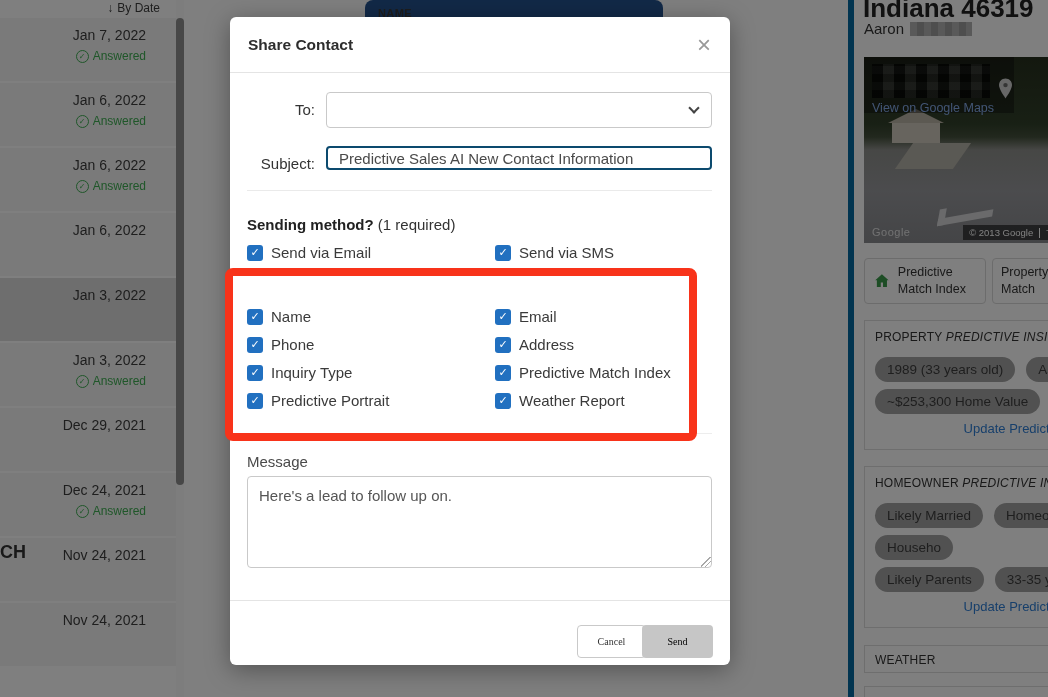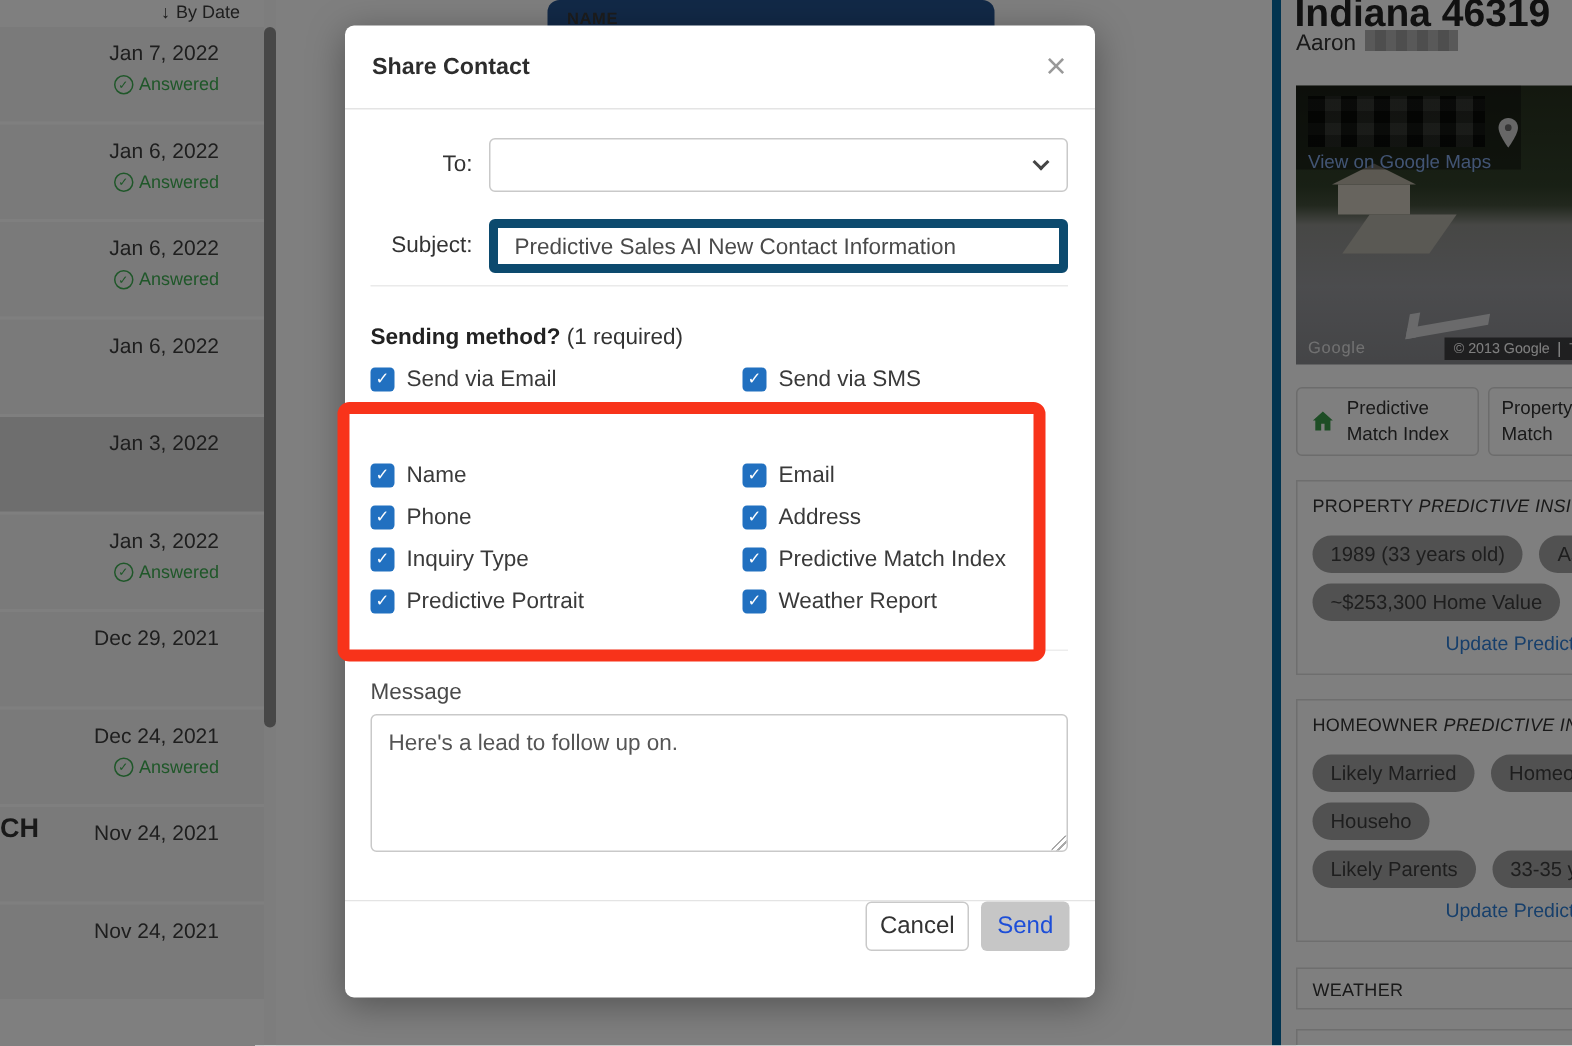--- a/index.html
+++ b/index.html
@@ -25,21 +25,21 @@
   .scrollbar-track{position:absolute;left:176px;top:0;width:8px;height:100%;background:#fafafa}
   .scrollbar-thumb{position:absolute;left:0;top:18px;width:8px;height:467px;background:#8f8f8f;border-radius:4px}
 
   .main-bg{position:absolute;left:184px;top:0;width:664px;height:100%;background:#fff}
   .navy-btn{position:absolute;left:181px;top:0;width:298px;height:20px;
             background:var(--navy,#24528f);border-radius:8px 8px 0 0}
   .col-header-frag{position:absolute;left:194px;top:7px;font-size:11px;font-weight:bold;color:#3a3a3a;letter-spacing:.4px}
 
   .right-panel{position:absolute;right:0;top:0;width:200px;height:100%;background:#fff;border-left:6px solid #0369a1}
   .rp-heading{position:absolute;left:9px;top:-7px;font-size:26px;font-weight:bold;color:#222;white-space:nowrap}
-  .rp-contact{position:absolute;left:10px;top:20px;font-size:15px;color:#333;display:flex;gap:6px}
+  .rp-contact{position:absolute;left:10px;top:20px;font-size:15px;color:#333;display:flex;align-items:center;gap:6px}
   .blur-block{display:inline-block;width:62px;height:14px;
               background:repeating-linear-gradient(90deg,#b3b3b3 0 7px,#9d9d9d 7px 14px)}
 
   .street-view{position:absolute;left:10px;top:57px;width:190px;height:186px;overflow:hidden;
      background:linear-gradient(180deg,#27301e 0%,#31402a 36%,#44503c 43%,#8e8f8b 50%,#97989c 72%,#898a8e 100%)}
   .sv-roof{position:absolute;left:24px;top:52px;width:0;height:0;
            border-left:28px solid transparent;border-right:28px solid transparent;border-bottom:14px solid #b9b2a4}
   .sv-house{position:absolute;left:28px;top:66px;width:48px;height:20px;background:#cfc9bd}
   .sv-driveway{position:absolute;left:40px;top:86px;width:58px;height:26px;background:#b5b2a8;transform:skewX(-35deg)}
   .sv-overlay{position:absolute;left:0;top:0;width:150px;height:56px;background:rgba(10,10,10,.45)}
@@ -84,44 +84,44 @@
   .m-title{position:absolute;left:18px;top:0;line-height:56px;font-size:15.5px;font-weight:bold;color:#2d2d2d}
   .m-close{position:absolute;right:12px;top:14px;width:28px;height:28px;font-size:24px;line-height:26px;
            text-align:center;color:#999;cursor:pointer;background:none;border:none;font-family:inherit}
   .f-label{position:absolute;left:0;width:85px;height:36px;line-height:36px;text-align:right;font-size:15px;color:#333}
   #to-label{top:75px}
   #subject-label{top:129px}
   .to-select{position:absolute;left:96px;top:75px;width:386px;height:36px;border:1px solid #c9c9c9;
              border-radius:4px;background:#fff;cursor:pointer}
   .select-chevron{position:absolute;right:13px;top:11px;width:8px;height:8px;
                   border-right:2px solid #444;border-bottom:2px solid #444;transform:rotate(45deg)}
-  .subject-input{position:absolute;left:96px;top:129px;width:386px;height:36px;border:6px solid #0c4a6e;
+  .subject-input{position:absolute;left:96px;top:129px;width:386px;height:24px;border:2px solid #0c4a6e;
                  border-radius:4px;padding:0 11px;font-size:15px;color:#4a4a4a;font-family:inherit}
   .div1{position:absolute;left:17px;right:18px;top:173px;border-top:1px solid #eaeaea}
   .sec-title{position:absolute;left:17px;font-size:15px;color:#333}
   .sec-title b{color:#222}
   #sending-title{top:199px}
   #items-title{top:265px}
   .opt-grid{position:absolute;left:17px;right:18px;display:grid;grid-template-columns:248px 1fr;row-gap:11px}
   #sending-options{top:227px}
   #items-options{top:291px}
   .opt{display:flex;align-items:center;gap:8px;height:17px;cursor:pointer}
   .cb{width:16px;height:16px;border-radius:3px;background:var(--accent-blue,#2170c0);color:#fff;font-size:11px;
       font-weight:bold;display:inline-flex;align-items:center;justify-content:center;flex:0 0 16px}
   .opt-label{font-size:15px;color:#3a3a3a;white-space:nowrap}
   .div2{position:absolute;left:17px;right:18px;top:416px;border-top:1px solid #ededed}
   .msg-label{position:absolute;left:17px;top:436px;font-size:15px;color:#4a4a4a}
   .msg-area{position:absolute;left:17px;top:459px;width:465px;height:92px;border:1px solid #c9c9c9;border-radius:4px;
             padding:9px 11px;font-size:15px;color:#555;font-family:inherit;resize:none;line-height:1.35}
   .resize-handle{position:absolute;left:471px;top:540px;width:10px;height:10px;
      background:linear-gradient(135deg,transparent 0 44%,#a9a9a9 44% 52%,transparent 52% 66%,#a9a9a9 66% 74%,transparent 74%)}
   .m-footer{position:absolute;left:0;right:0;top:583px;bottom:0;border-top:1px solid #e4e4e4;border-radius:0 0 6px 6px}
-  .btn{position:absolute;top:0;height:33px;border-radius:4px;font-size:16px;font-family:Liberation Sans, sans-serif;cursor:pointer}
+  .btn{position:absolute;top:24px;height:33px;border-radius:4px;font-size:10px;font-family:Liberation Serif, serif;cursor:pointer}
   .btn-cancel{right:84px;width:69px;background:#fff;border:1px solid #c9c9c9;color:#333}
-  .btn-send{right:17px;width:59px;background:var(--send-disabled,#c6c6c6);border:none;color:#1d4ed8}
+  .btn-send{right:17px;width:71px;background:var(--send-disabled,#c6c6c6);border:none;color:#000000}
 
   
   .highlight-rect{position:absolute;left:225px;top:268px;width:472px;height:173px;
                   border:8px solid var(--highlight-red,#f8331a);border-radius:8px;z-index:4;pointer-events:none}
 </style>
 </head>
 <body>
 
 <div id="stage">
 

